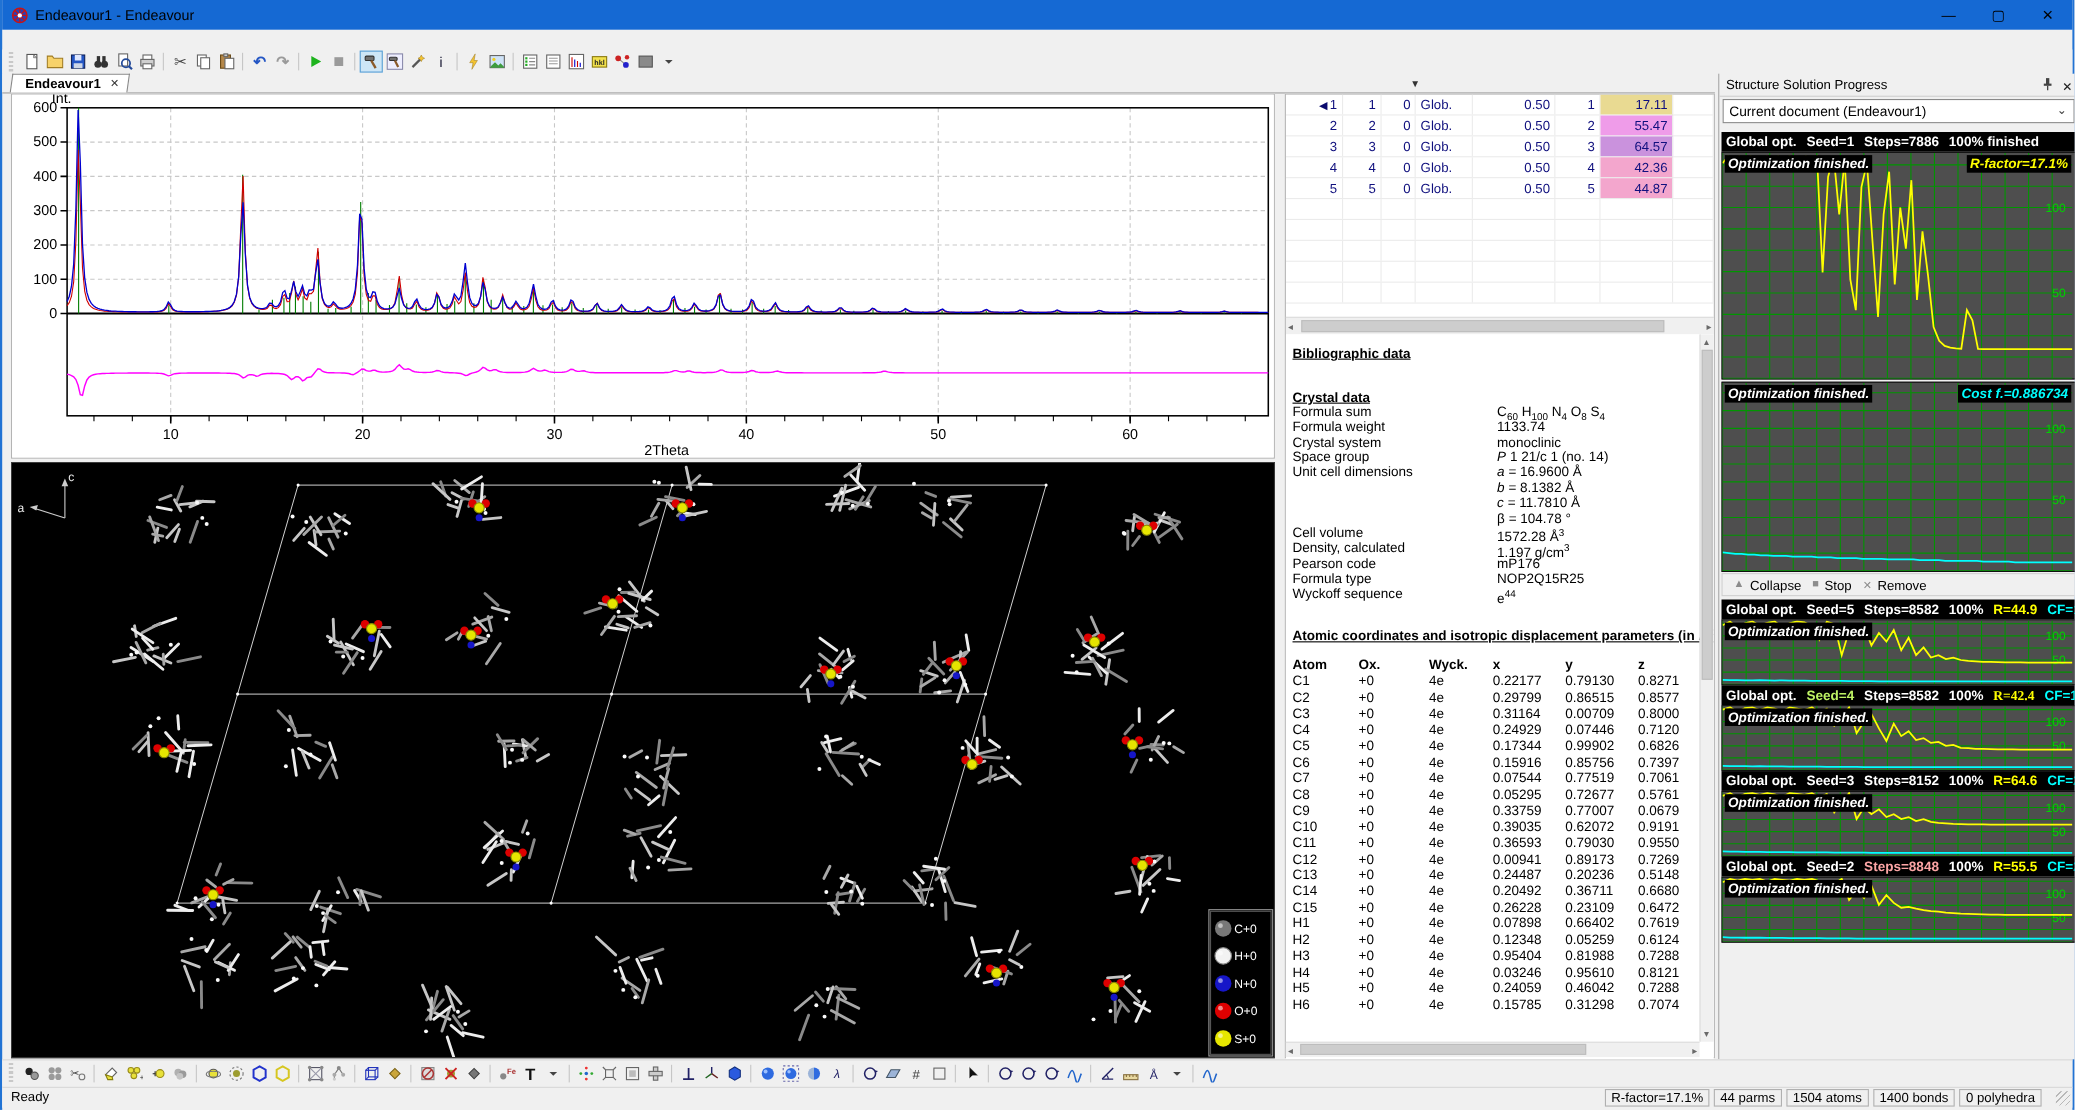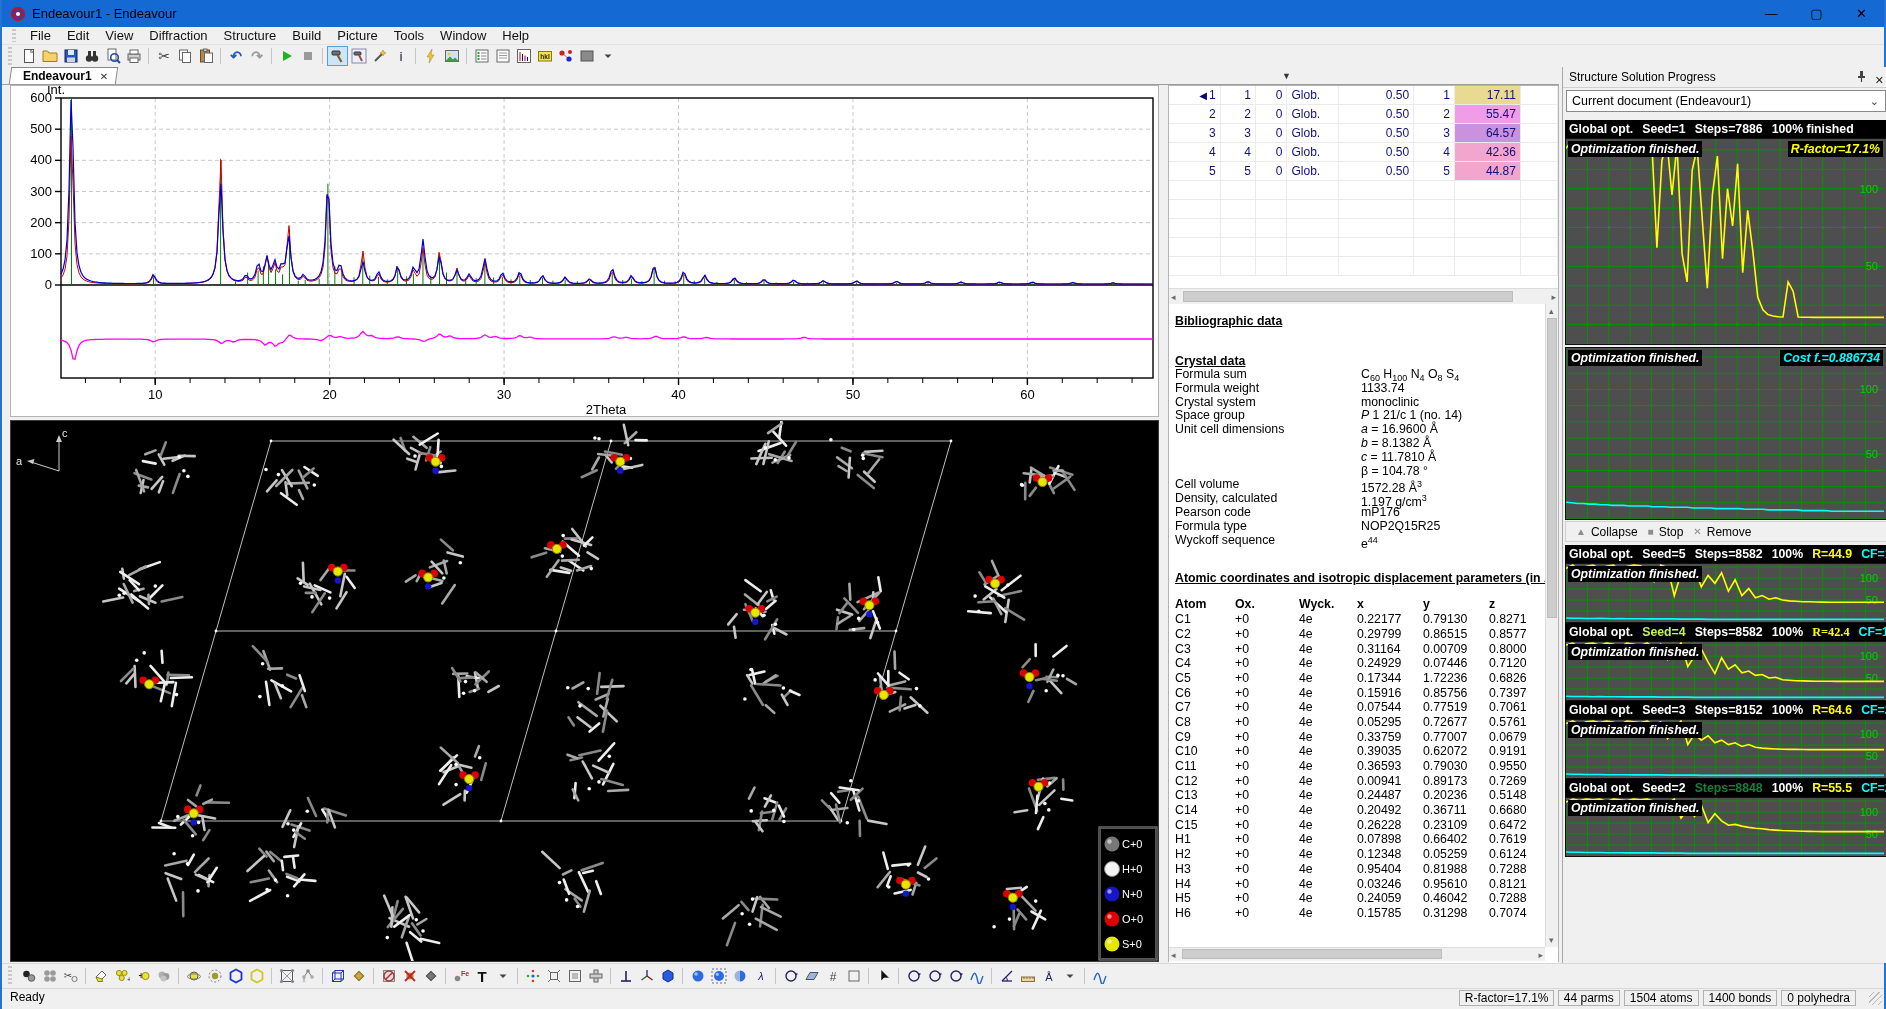--- a/index.html
+++ b/index.html
@@ -101,35 +101,20 @@
       <circle cx="8" cy="8" r="2" fill="#fff"></circle>
     </svg>
     <span class="title">Endeavour1 - Endeavour</span>
     <div class="winbtns">
       <div class="winbtn">—</div>
       <div class="winbtn">▢</div>
       <div class="winbtn">✕</div>
     </div>
   </div>
 
-  <div class="menubar">
-      <div class="grip"></div>
-      <div id="menu-items" style="display:flex">
-        <div class="menuitem">File</div>
-        <div class="menuitem">Edit</div>
-        <div class="menuitem">View</div>
-        <div class="menuitem">Diffraction</div>
-        <div class="menuitem">Structure</div>
-        <div class="menuitem">Build</div>
-        <div class="menuitem">Picture</div>
-        <div class="menuitem">Tools</div>
-        <div class="menuitem">Window</div>
-        <div class="menuitem">Help</div>
-      </div>
-    </div>
 
   <div class="tb" id="toolbar-top">
       <div class="grip"></div>
       <div class="tbi" title="new-document-button">
         <svg viewBox="0 0 16 16">
           <rect x="3.5" y="1.5" width="9" height="13" fill="#fff" stroke="#555"></rect>
           <path d="M9.5 1.5l3 3h-3z" fill="#bbb" stroke="#555" stroke-width="0.5"></path>
         </svg>
       </div>
       <div class="tbi" title="open-button">
@@ -1289,21 +1274,21 @@
             <span class="at-c2">4e</span>
             <span class="at-c3">0.24929</span>
             <span class="at-c4">0.07446</span>
             <span class="at-c5">0.7120</span>
           </div>
           <div class="at-row">
             <span class="at-c0">C5</span>
             <span class="at-c1">+0</span>
             <span class="at-c2">4e</span>
             <span class="at-c3">0.17344</span>
-            <span class="at-c4">1.72236</span>
+            <span class="at-c4">0.99902</span>
             <span class="at-c5">0.6826</span>
           </div>
           <div class="at-row">
             <span class="at-c0">C6</span>
             <span class="at-c1">+0</span>
             <span class="at-c2">4e</span>
             <span class="at-c3">0.15916</span>
             <span class="at-c4">0.85756</span>
             <span class="at-c5">0.7397</span>
           </div>
@@ -1644,21 +1629,21 @@
               <text x="312" y="18.060606060606062" font-size="11" text-anchor="end" fill="#00d200">100</text>
               <text x="312" y="40.03030303030303" font-size="11" text-anchor="end" fill="#00d200">50</text>
               <polyline points="0.0,3.5 6.8,1.0 13.5,4.8 20.3,1.8 27.1,1.0 33.8,2.6 40.6,1.0 47.4,2.2 54.1,4.4 60.9,1.0 67.7,1.8 74.4,2.6 81.2,1.0 88.0,4.8 94.7,1.8 101.5,18.5 108.3,8.8 115.0,1.0 121.8,24.6 128.6,14.1 135.3,20.2 142.1,15.8 148.9,22.8 155.6,20.2 162.4,24.6 169.1,22.8 175.9,26.4 182.7,24.6 189.4,27.2 196.2,28.1 203.0,28.6 209.7,29.0 216.5,29.2 223.3,29.4 230.0,29.4 236.8,29.5 243.6,29.6 250.3,29.6 257.1,29.6 263.9,29.6 270.6,29.6 277.4,29.6 284.2,29.6 290.9,29.6 297.7,29.6 304.5,29.6 311.2,29.6 318.0,29.6" fill="none" stroke="#ffff00" stroke-width="1.6"></polyline>
               <polyline points="0.0,54.0 6.8,54.3 13.5,54.3 20.3,54.5 27.1,54.5 33.8,54.5 40.6,54.7 47.4,54.7 54.1,54.7 60.9,54.7 67.7,54.9 74.4,54.9 81.2,54.9 88.0,54.9 94.7,54.9 101.5,55.1 108.3,55.1 115.0,55.1 121.8,55.1 128.6,55.1 135.3,55.4 142.1,55.4 148.9,55.4 155.6,55.4 162.4,55.4 169.1,55.4 175.9,55.4 182.7,55.4 189.4,55.4 196.2,55.4 203.0,55.4 209.7,55.4 216.5,55.4 223.3,55.4 230.0,55.4 236.8,55.4 243.6,55.4 250.3,55.4 257.1,55.4 263.9,55.4 270.6,55.4 277.4,55.4 284.2,55.4 290.9,55.4 297.7,55.4 304.5,55.4 311.2,55.4 318.0,55.4" fill="none" stroke="#00ffff" stroke-width="1.6"></polyline>
             </svg><div class="chip" style="left: 2px; top: 2px;">Optimization finished.</div></div>
         </div>
         <div class="pg" style="top: 712px;">
           <div class="pg-head">
             <span style="color: rgb(255, 255, 255);">Global opt.</span>
             <span style="color: rgb(255, 255, 255);">Seed=2</span>
-            <span style="color: #15803d;">Steps=8848</span>
+            <span style="color: #fca5a5;">Steps=8848</span>
             <span style="color: rgb(255, 255, 255);">100%</span>
             <span style="color: rgb(255, 255, 0);">R=55.5</span>
             <span style="color: rgb(0, 255, 255);">CF=2.09505</span>
           </div>
           <div class="pg-plot" style="height: 60px;"><svg width="318" height="58" viewBox="0 0 318 58">
               <rect width="318" height="58" fill="#4e4e4e"></rect>
               <line x1="0" y1="14.06060606060606" x2="318" y2="14.06060606060606" stroke="#009600"></line>
               <line x1="0" y1="3.075757575757576" x2="318" y2="3.075757575757576" stroke="#009600"></line>
               <line x1="0" y1="25.045454545454547" x2="318" y2="25.045454545454547" stroke="#009600"></line>
               <line x1="0" y1="36.03030303030303" x2="318" y2="36.03030303030303" stroke="#009600"></line>

